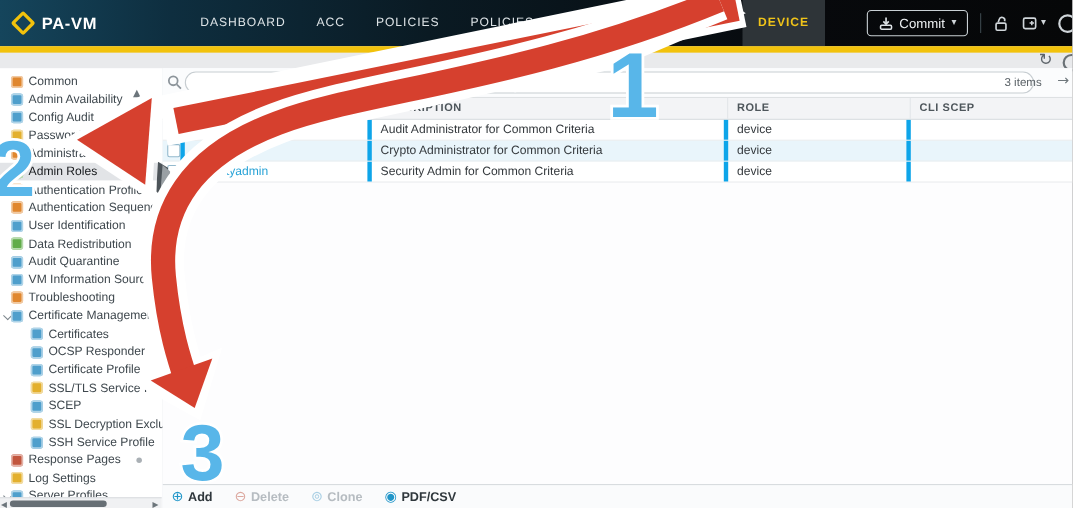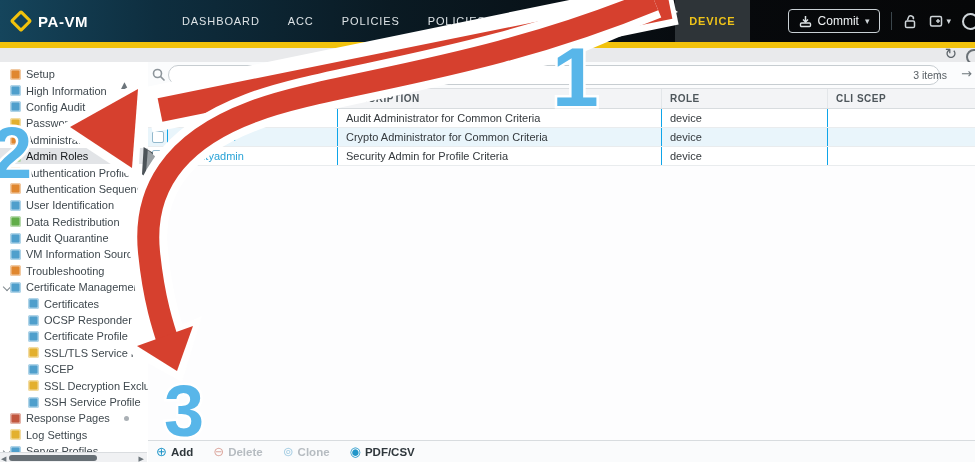--- a/index.html
+++ b/index.html
@@ -54,21 +54,21 @@
   .search-input{position:absolute;left:20px;top:3px;width:772px;height:20px;border:1px solid #c7cdd1;border-radius:11px;background:#fff;outline:none;padding:0 58px 0 12px;font-size:11px;box-sizing:border-box;}
   .items-count{position:absolute;right:28px;top:7px;font-size:10.5px;color:#5a6166;text-align:right;}
   .next-arrow{position:absolute;right:3px;top:4px;font-size:13px;color:#6f777c;cursor:pointer;}
 
   .grid{display:grid;grid-template-columns:20px 170px 324px 166px 1fr;}
   .thead{height:19px;background:#f3f4f6;border-top:1px solid #dcdfe2;border-bottom:1px solid #d8dcdf;}
   .th{display:flex;align-items:center;padding-left:8px;font-size:10px;font-weight:bold;letter-spacing:.5px;color:#4e565b;border-right:1px solid #e3e6e9;overflow:hidden;}
   .th:last-child{border-right:none;}
   .trow{height:18px;border-bottom:1px solid #e9ecee;background:#fff;}
   .trow.hl{background:#e9f5fb;}
-  .td{display:flex;align-items:center;padding-left:8px;font-size:11px;color:#34393d;border-right:1px solid #0ea5e9;overflow:hidden;}
+  .td{display:flex;align-items:center;padding-left:8px;font-size:11px;color:#34393d;border-right:4px solid #0ea5e9;overflow:hidden;}
   .td:last-child{border-right:none;}
   .td.cb{padding-left:4px;}
   .checkbox{width:10px;height:10px;border:1.5px solid #93b9cd;border-radius:2px;background:#fff;cursor:pointer;}
   .lnk{color:#28a3d7;cursor:pointer;}
 
   .shard1{position:absolute;left:-6px;top:85px;width:11px;height:32px;background:#4d5459;clip-path:polygon(15% 0,100% 18%,55% 100%,0 85%);}
   .shard2{position:absolute;left:-2px;top:88px;width:9px;height:28px;background:#9aa0a4;clip-path:polygon(20% 0,100% 22%,50% 100%,0 80%);}
 
   .footer{position:absolute;left:0;right:0;bottom:0;height:21px;background:#fafbfc;border-top:1px solid #d8dcdf;display:flex;align-items:center;gap:20px;padding-left:8px;}
   .fbtn{display:flex;align-items:center;gap:4px;font-size:11.5px;font-weight:bold;color:#2f373c;cursor:pointer;}
@@ -131,25 +131,25 @@
   <div class="yellowbar"></div>
 
   <div class="page">
     <span class="strip-refresh dv">↻</span>
     <div class="part-circle-strip"></div>
 
     <div class="sidebar">
       <div class="silist">
         <div class="si">
             <span class="sic" style="background: rgb(224, 135, 47);"></span>
-            <span>Setup</span>
-          </div>
-        <div class="si">
-            <span class="sic" style="background: rgb(79, 159, 204);"></span>
-            <span>High Information</span>
+            <span>Common</span>
+          </div>
+        <div class="si">
+            <span class="sic" style="background: rgb(79, 159, 204);"></span>
+            <span>Admin Availability</span>
           </div>
         <div class="si">
             <span class="sic" style="background: rgb(79, 159, 204);"></span>
             <span>Config Audit</span>
           </div>
         <div class="si">
             <span class="sic" style="background: rgb(227, 176, 46);"></span>
             <span>Password Profiles</span>
           </div>
         <div class="si">
@@ -290,21 +290,21 @@
         <div class="td">device</div>
         <div class="td"></div>
       </div>
       <div class="grid trow">
         <div class="td cb">
             <span class="checkbox"></span>
           </div>
         <div class="td">
             <span class="lnk">securityadmin</span>
           </div>
-        <div class="td">Security Admin for Profile Criteria</div>
+        <div class="td">Security Admin for Common Criteria</div>
         <div class="td">device</div>
         <div class="td"></div>
       </div>
 
       <div class="shard1"></div>
       <div class="shard2"></div>
 
       <div class="footer">
         <div class="fbtn add">
             <span class="fic dv">⊕</span>

